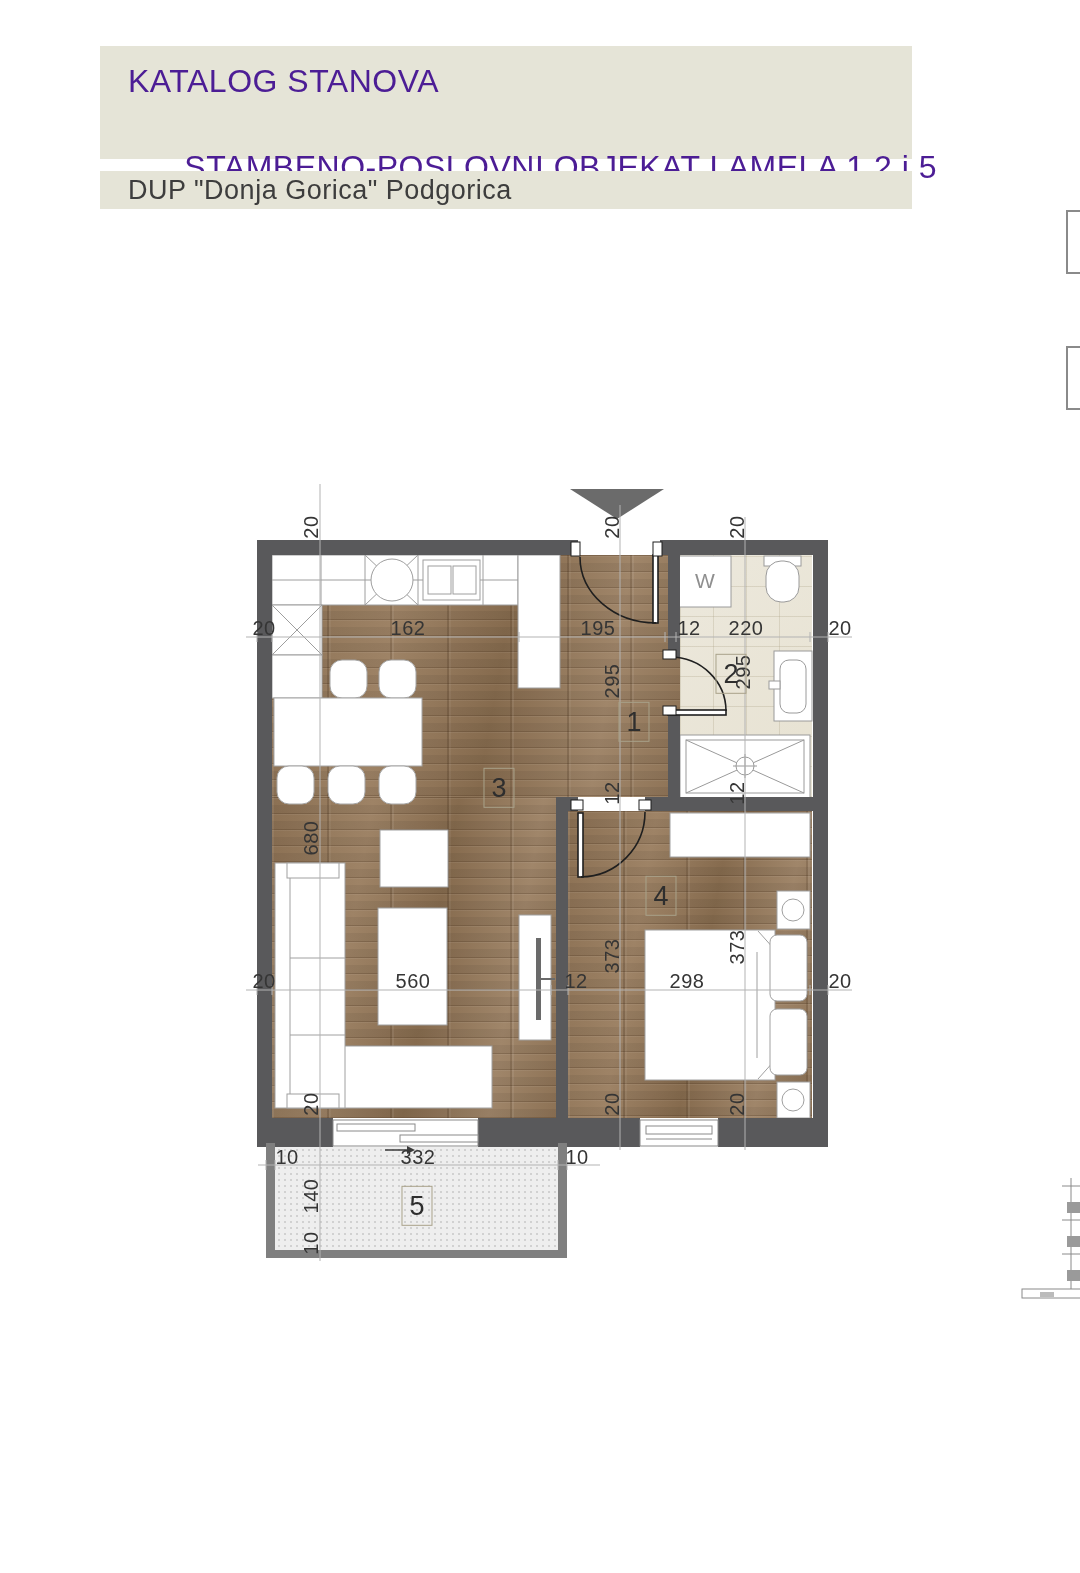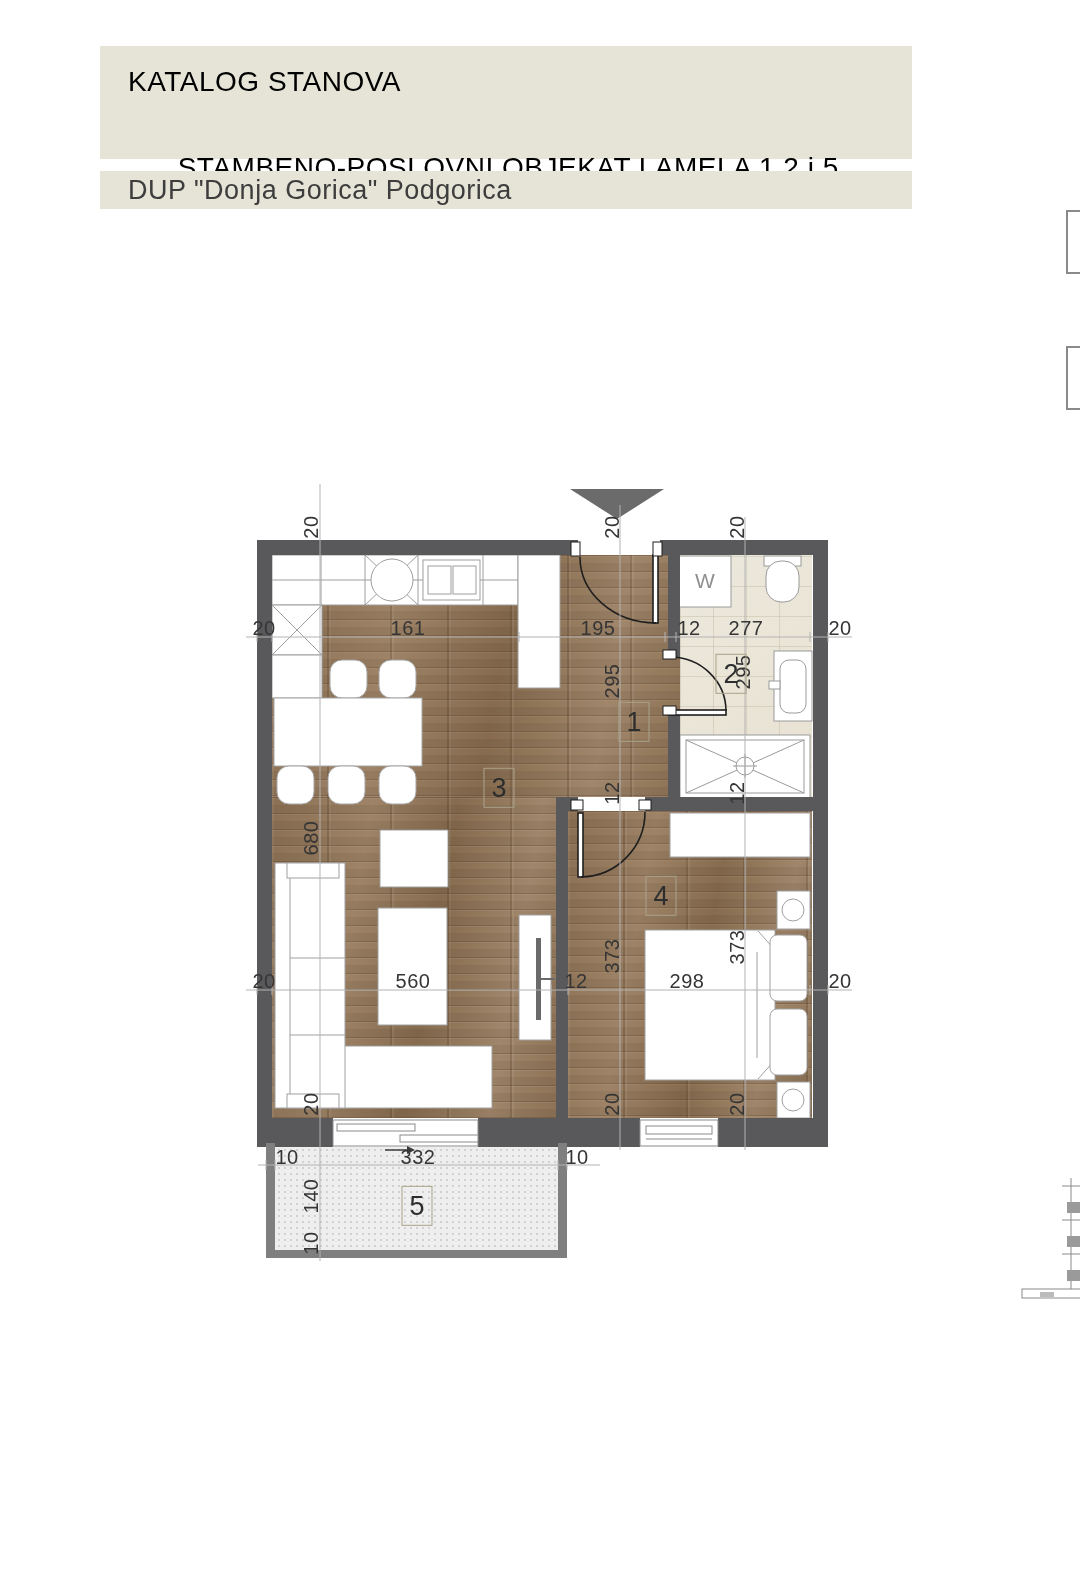--- a/index.html
+++ b/index.html
@@ -2,21 +2,21 @@
 <html><head>
 <meta charset="utf-8">
 <style>
   html,body{margin:0;padding:0;background:#fff;}
   .page{position:relative;width:1080px;height:1573px;background:#ffffff;overflow:hidden;
         font-family:"Liberation Sans", sans-serif;}
   
   .band{position:absolute;left:100px;width:812px;background:#e5e4d7;}
   .band1{top:46px;height:113px;}
   .band2{top:171px;height:38px;}
-  .title{position:absolute;left:28px;top:14px;color:#000000;font-size:28px;line-height:43px;
+  .title{position:absolute;left:28px;top:14px;color:#4c1d95;font-size:32px;line-height:43px;
          letter-spacing:.5px;white-space:pre;}
   .subtitle{position:absolute;left:28px;top:4px;color:#3d3d3d;font-size:27px;letter-spacing:.5px;}
   
   .floor{position:absolute;}
   .floor-wood{
     background-color:#94795c;
     background-image:
       repeating-linear-gradient(90deg, rgba(255,255,255,.07) 0 2px, rgba(0,0,0,0) 2px 55px,
         rgba(62,42,24,.22) 55px 57px, rgba(255,255,255,.05) 57px 59px, rgba(0,0,0,0) 59px 118px,
         rgba(62,42,24,.18) 118px 120px),
@@ -236,24 +236,24 @@
       <line x1="1062" y1="1254" x2="1085" y2="1254" stroke="#8a8a8a"></line>
       <rect x="1067" y="1202" width="13" height="11" fill="#9a9a9a"></rect>
       <rect x="1067" y="1236" width="13" height="11" fill="#9a9a9a"></rect>
       <rect x="1067" y="1270" width="13" height="11" fill="#9a9a9a"></rect>
       <rect x="1022" y="1289" width="60" height="9" fill="#ffffff" stroke="#8a8a8a"></rect>
       <rect x="1040" y="1292" width="14" height="5" fill="#bbbbbb"></rect>
     </g>
   </svg>
 
   <span class="dim" style="left:264px;top:628px">20</span>
-  <span class="dim" style="left:408px;top:628px">161</span>
+  <span class="dim" style="left:408px;top:628px">162</span>
   <span class="dim" style="left:598px;top:628px">195</span>
   <span class="dim" style="left:689px;top:628px">12</span>
-  <span class="dim" style="left:746px;top:628px">277</span>
+  <span class="dim" style="left:746px;top:628px">220</span>
   <span class="dim" style="left:840px;top:628px">20</span>
 
   <span class="dim" style="left:264px;top:981px">20</span>
   <span class="dim" style="left:413px;top:981px">560</span>
   <span class="dim" style="left:576px;top:981px">12</span>
   <span class="dim" style="left:687px;top:981px">298</span>
   <span class="dim" style="left:840px;top:981px">20</span>
 
   <span class="dim" style="left:287px;top:1157px">10</span>
   <span class="dim" style="left:418px;top:1157px">332</span>

